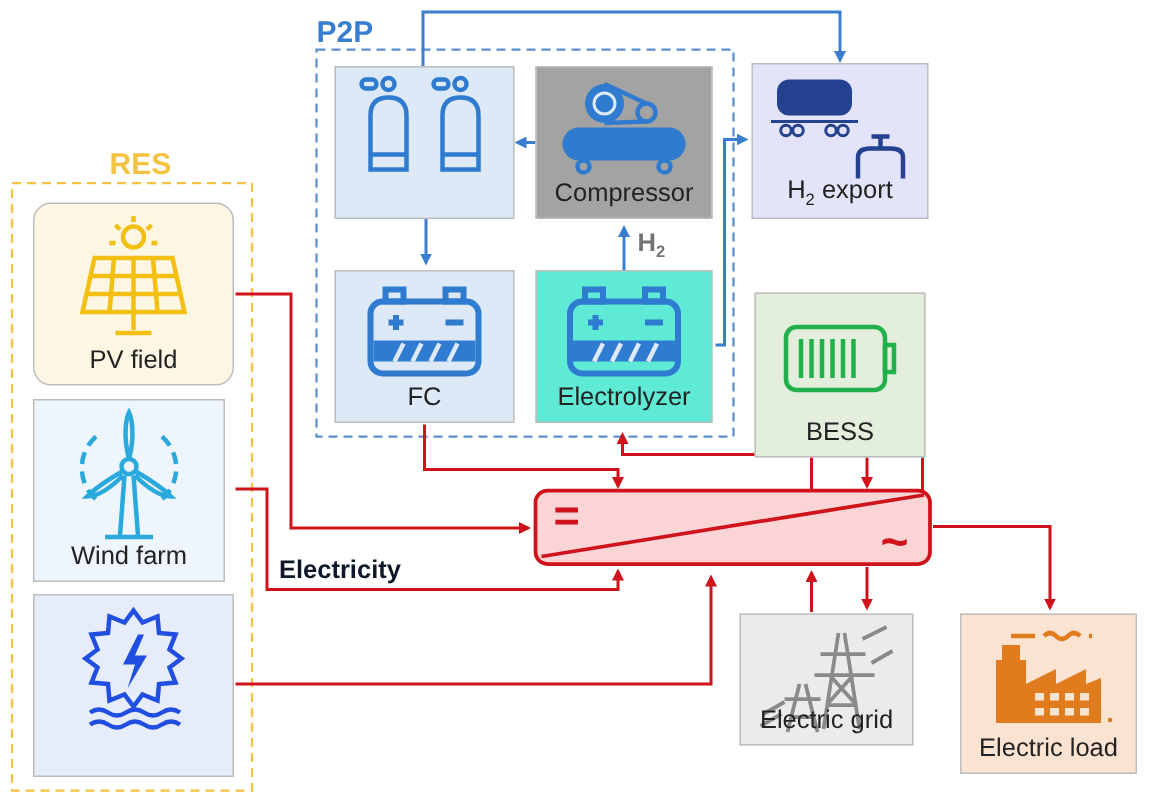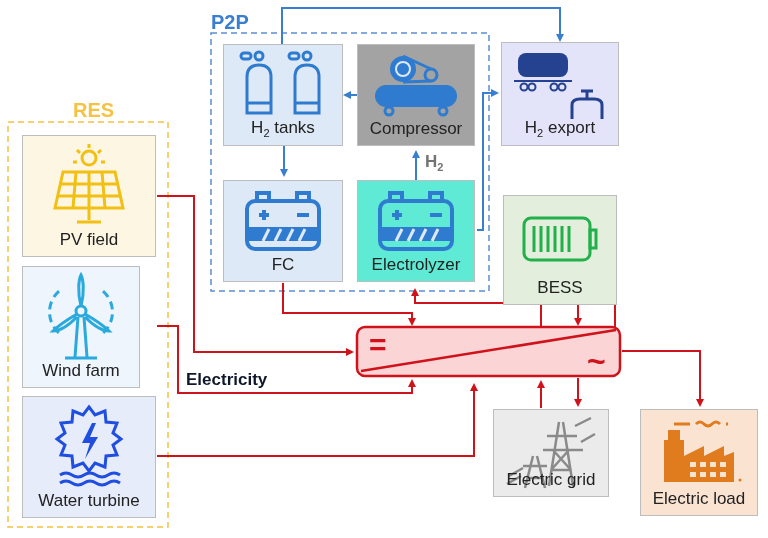--- a/index.html
+++ b/index.html
@@ -55,34 +55,34 @@
 <div style="position:absolute;left:587px;top:343px;font-size:32px;font-weight:bold;color:#d0121b;">~</div>
 
 <div class="group-title" style="left:73px;top:99px;color:#f5c242;">RES</div>
 <div class="group-title" style="left:211px;top:11px;color:#3a7fcf;">P2P</div>
 
 <div class="flow-label" style="left:186px;top:370px;color:#0f172a;">Electricity</div>
 <div class="flow-label" style="left:425px;top:152px;color:#737373;">
   <span>H</span><sub style="font-size:11px;">2</sub>
 </div>
 
-<div class="node" style="left:22px;top:135px;width:134px;height:122px;background:#fdf6e3;">
+<div class="node" style="left:22px;top:135px;width:134px;height:122px;background:#fdf6e3;border-radius:12px;">
   <svg class="icon" width="80" height="92" viewBox="0 0 80 92" style="top:4px;">
     <g fill="none" stroke="#f2bf13" stroke-width="3">
       <circle cx="40" cy="18" r="7"></circle>
       <path d="M40,4 v4 M28,10 l3,3 M52,10 l-3,3 M24,22 h4 M52,22 h4"></path>
       <path d="M14,32 H66 L74,68 H6 Z"></path>
       <path d="M11,44 H69 M8,56 H72 M27,32 L24,68 M40,32 V68 M53,32 L56,68"></path>
       <path d="M40,68 V80 M28,82 H52"></path>
     </g>
   </svg>
   <div class="label">PV field</div>
 </div>
 
-<div class="node" style="left:22px;top:266px;width:118px;height:122px;background:#eef5fd;">
+<div class="node" style="left:22px;top:266px;width:128px;height:122px;background:#eef5fd;">
   <svg class="icon" width="80" height="92" viewBox="0 0 80 92" style="top:4px;">
     <g fill="none" stroke="#2aa9dc" stroke-width="3">
       <circle cx="40" cy="40" r="5"></circle>
       <path d="M40,35 C36,20 38,8 40,4 C42,8 44,20 40,35"></path>
       <path d="M44,43 C56,50 64,56 68,60 C62,60 54,56 44,46"></path>
       <path d="M36,43 C24,50 16,56 12,60 C18,60 26,56 36,46"></path>
       <path d="M37,46 L34,86 M43,46 L46,86 M24,87 H56"></path>
       <path d="M18,20 A28,28 0 0 0 18,62" stroke-dasharray="8,5"></path>
       <path d="M62,20 A28,28 0 0 1 62,62" stroke-dasharray="8,5"></path>
     </g>
@@ -92,35 +92,33 @@
 
 <div class="node" style="left:22px;top:396px;width:134px;height:122px;background:#e7ecfb;">
   <svg class="icon" width="90" height="92" viewBox="0 0 90 92" style="top:2px;">
     <g fill="none" stroke="#1f4ee0" stroke-width="3">
       <path d="M45,8 l6,8 l10,-4 l1,11 l11,1 l-4,10 l8,6 l-8,6 l4,10 l-11,1 l-1,11 l-10,-4 l-6,8 l-6,-8 l-10,4 l-1,-11 l-11,-1 l4,-10 l-8,-6 l8,-6 l-4,-10 l11,-1 l1,-11 l10,4 z"></path>
       <path d="M16,76 q6,-4 12,0 t12,0 t12,0 t12,0 t12,0"></path>
       <path d="M16,84 q6,-4 12,0 t12,0 t12,0 t12,0 t12,0"></path>
     </g>
     <path d="M48,24 L38,44 H46 L41,60 L54,38 H46 L52,24 Z" fill="#1f4ee0"></path>
   </svg>
-  <div class="label">Water turbine</div>
 </div>
 
 <div class="node" style="left:223px;top:44px;width:120px;height:102px;background:#dde9f6;">
   <svg class="icon" width="96" height="70" viewBox="0 0 96 70" style="top:2px;">
     <g fill="none" stroke="#2e7bd0" stroke-width="3">
       <rect x="6" y="6" width="10" height="6" rx="3"></rect>
         <circle cx="24" cy="9" r="4"></circle>
       <path d="M12,66 V30 Q12,18 24,18 Q36,18 36,30 V66 Z M12,56 H36"></path>
       <rect x="54" y="6" width="10" height="6" rx="3"></rect>
         <circle cx="72" cy="9" r="4"></circle>
       <path d="M60,66 V30 Q60,18 72,18 Q84,18 84,30 V66 Z M60,56 H84"></path>
     </g>
   </svg>
-  <div class="label"><span>H</span><sub>2</sub><span> tanks</span></div>
 </div>
 
 <div class="node" style="left:357px;top:44px;width:118px;height:102px;background:#a3a3a3;">
   <svg class="icon" width="90" height="66" viewBox="0 0 90 66" style="top:6px;">
     <circle cx="32" cy="18" r="13" fill="#2e7bd0"></circle>
     <circle cx="32" cy="18" r="7" fill="none" stroke="#dde9f6" stroke-width="2"></circle>
     <circle cx="60" cy="24" r="6" fill="none" stroke="#2e7bd0" stroke-width="3"></circle>
     <path d="M32,5 L60,18 M32,31 L60,30" stroke="#2e7bd0" stroke-width="3"></path>
     <rect x="4" y="34" width="82" height="22" rx="11" fill="#2e7bd0"></rect>
     <circle cx="18" cy="60" r="4" fill="none" stroke="#2e7bd0" stroke-width="3"></circle>

